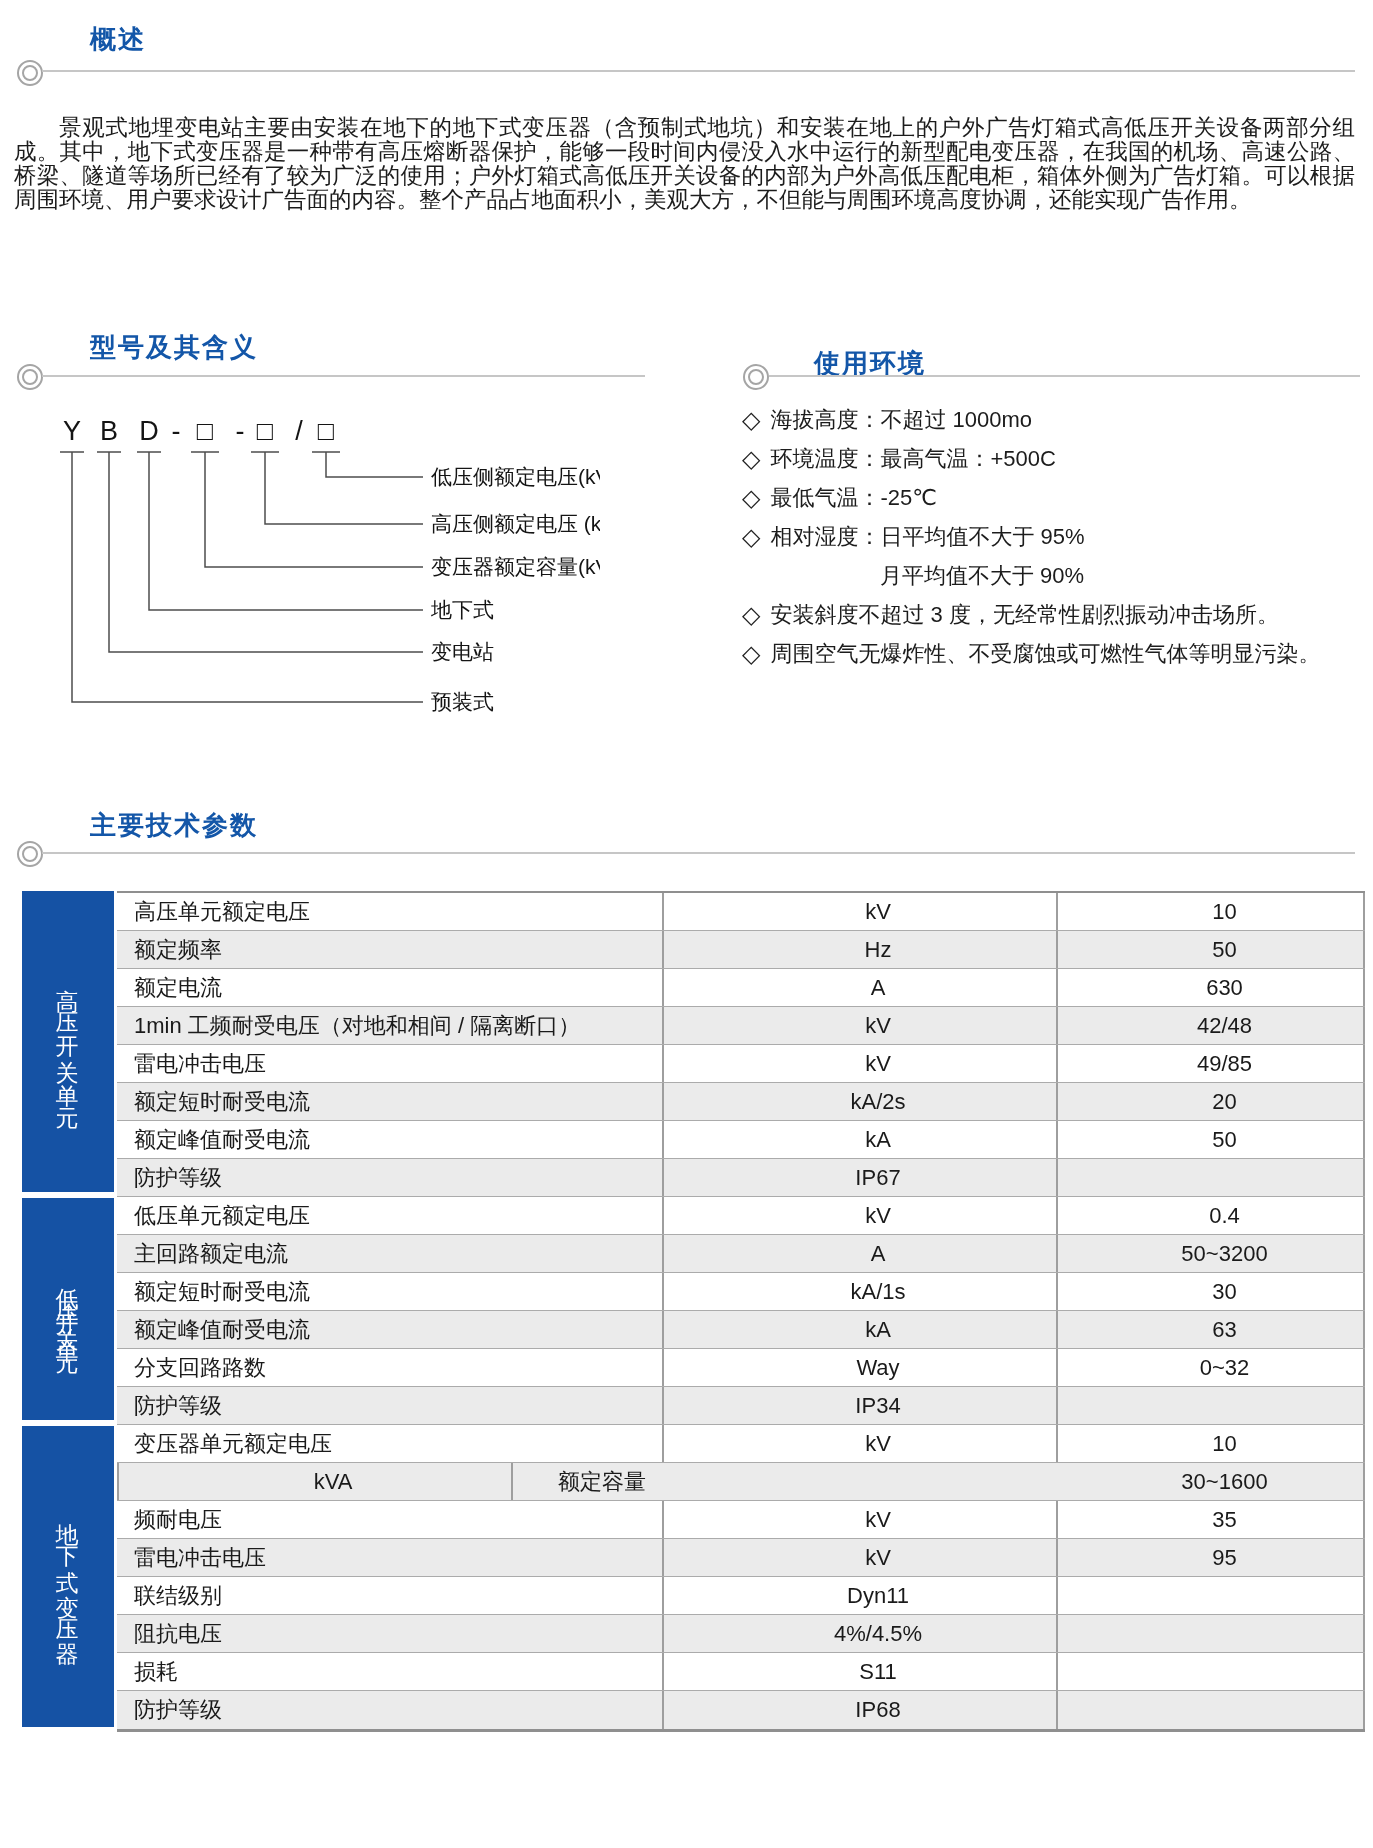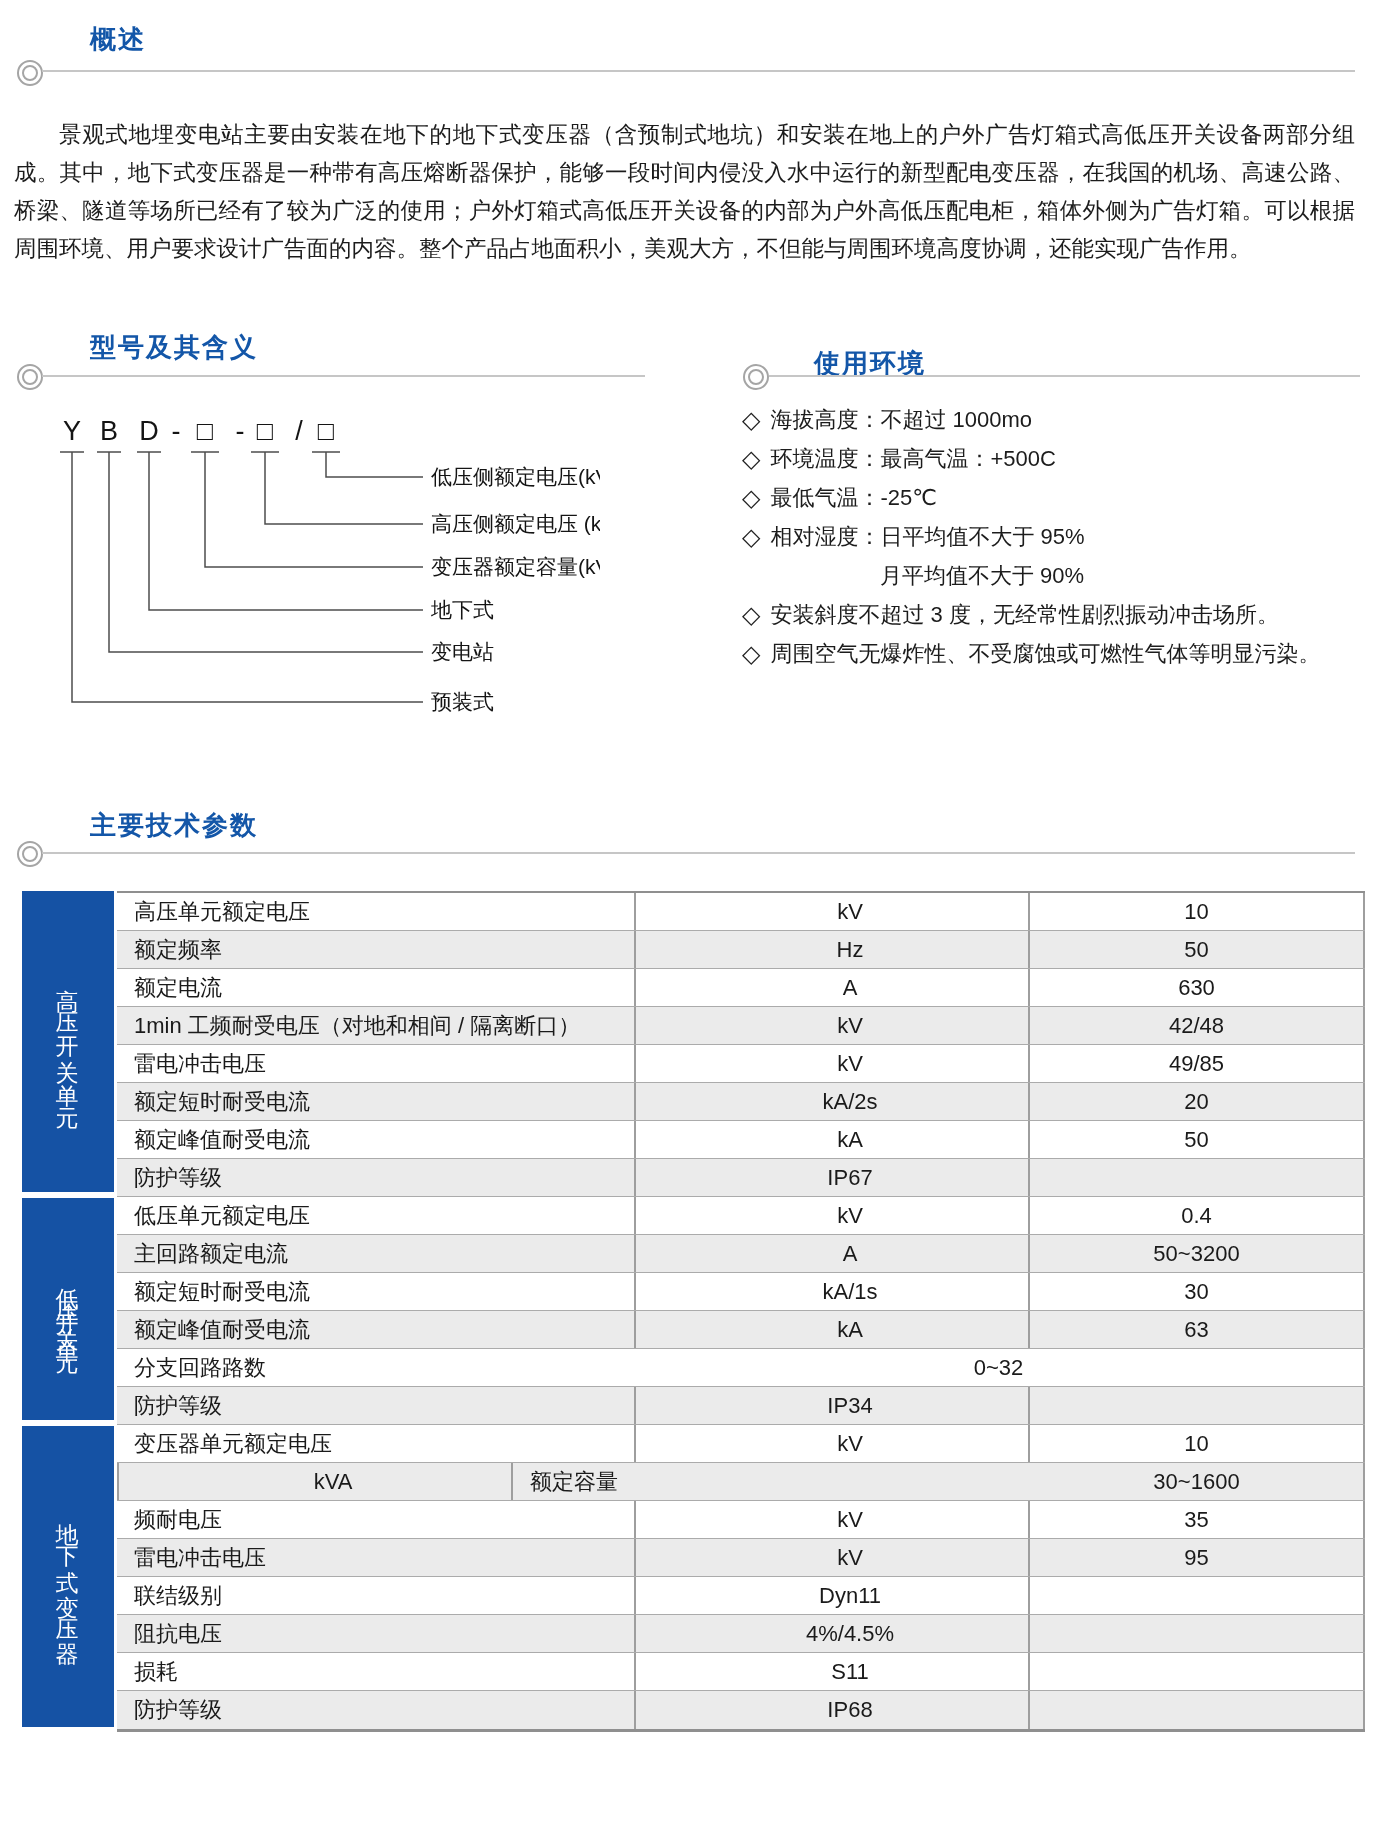--- a/index.html
+++ b/index.html
@@ -24,21 +24,21 @@
   .hline{position:absolute;height:2px;background:var(--line);}
   .ring{
     position:absolute;width:22px;height:22px;border-radius:50%;
     border:2px solid #a5a5a5;background:#fff;
     display:flex;align-items:center;justify-content:center;
   }
   .ring::after{content:"";width:12px;height:12px;border-radius:50%;border:2px solid #a5a5a5;}
   
   .para{
     position:absolute;left:14px;top:93px;width:1341px;
-    font-size:22.5px;line-height:38px;text-align:justify;text-indent:2em;
+    font-size:22.5px;line-height:24px;text-align:justify;text-indent:2em;
     color:var(--ink);
   }
   
   .mc{font-size:27px;fill:#141414;}
   .lb{font-size:21px;fill:#141414;}
   .dg-line{stroke:#4d4d4d;stroke-width:1.5;fill:none;}
   
   .env-list{position:absolute;left:742px;top:400px;width:625px;}
   .env-item{
     display:flex;align-items:center;height:39px;font-size:22px;color:var(--ink);
@@ -57,21 +57,21 @@
   }
   .grp.g1,.grp.g3{height:301px;letter-spacing:24px;}
   .grp.g1,.grp.g2{margin-bottom:6px;}
   .grp.g2{height:222px;letter-spacing:13px;}
   .rows{
     flex:1;margin-left:3px;display:flex;flex-direction:column;background:#fff;
     border-top:2px solid #8f8f8f;border-bottom:3px solid #8f8f8f;
   }
   .row{
     height:38px;box-sizing:border-box;display:flex;align-items:stretch;
-    border-bottom:1px solid #ababab;font-size:22px;color:#1a1a1a;
+    border-bottom:1px solid #ababab;font-size:22px;color:#1a1a1a;gap:28px;
   }
   .row:nth-child(even){background:var(--stripe);}
   .row:last-child{border-bottom:none;}
   .c{display:flex;align-items:center;box-sizing:border-box;}
   .c.name{width:517px;padding-left:17px;}
   .c.unit{width:396px;justify-content:center;border-left:2px solid #9e9e9e;border-right:2px solid #9e9e9e;padding-left:36px;}
   .c.val{flex:1;justify-content:center;border-right:2px solid #9e9e9e;}
 </style>
 </head>
 <body>
@@ -224,20 +224,21 @@
         <div class="c unit">kA/1s</div>
         <div class="c val">30</div>
       </div>
     <div class="row">
         <div class="c name">额定峰值耐受电流</div>
         <div class="c unit">kA</div>
         <div class="c val">63</div>
       </div>
     <div class="row">
         <div class="c name">分支回路路数</div>
+        <div class="c unit">Way</div>
         <div class="c val">0~32</div>
       </div>
     <div class="row">
         <div class="c name">防护等级</div>
         <div class="c unit">IP34</div>
         <div class="c val"></div>
       </div>
     <div class="row">
         <div class="c name">变压器单元额定电压</div>
         <div class="c unit">kV</div>

